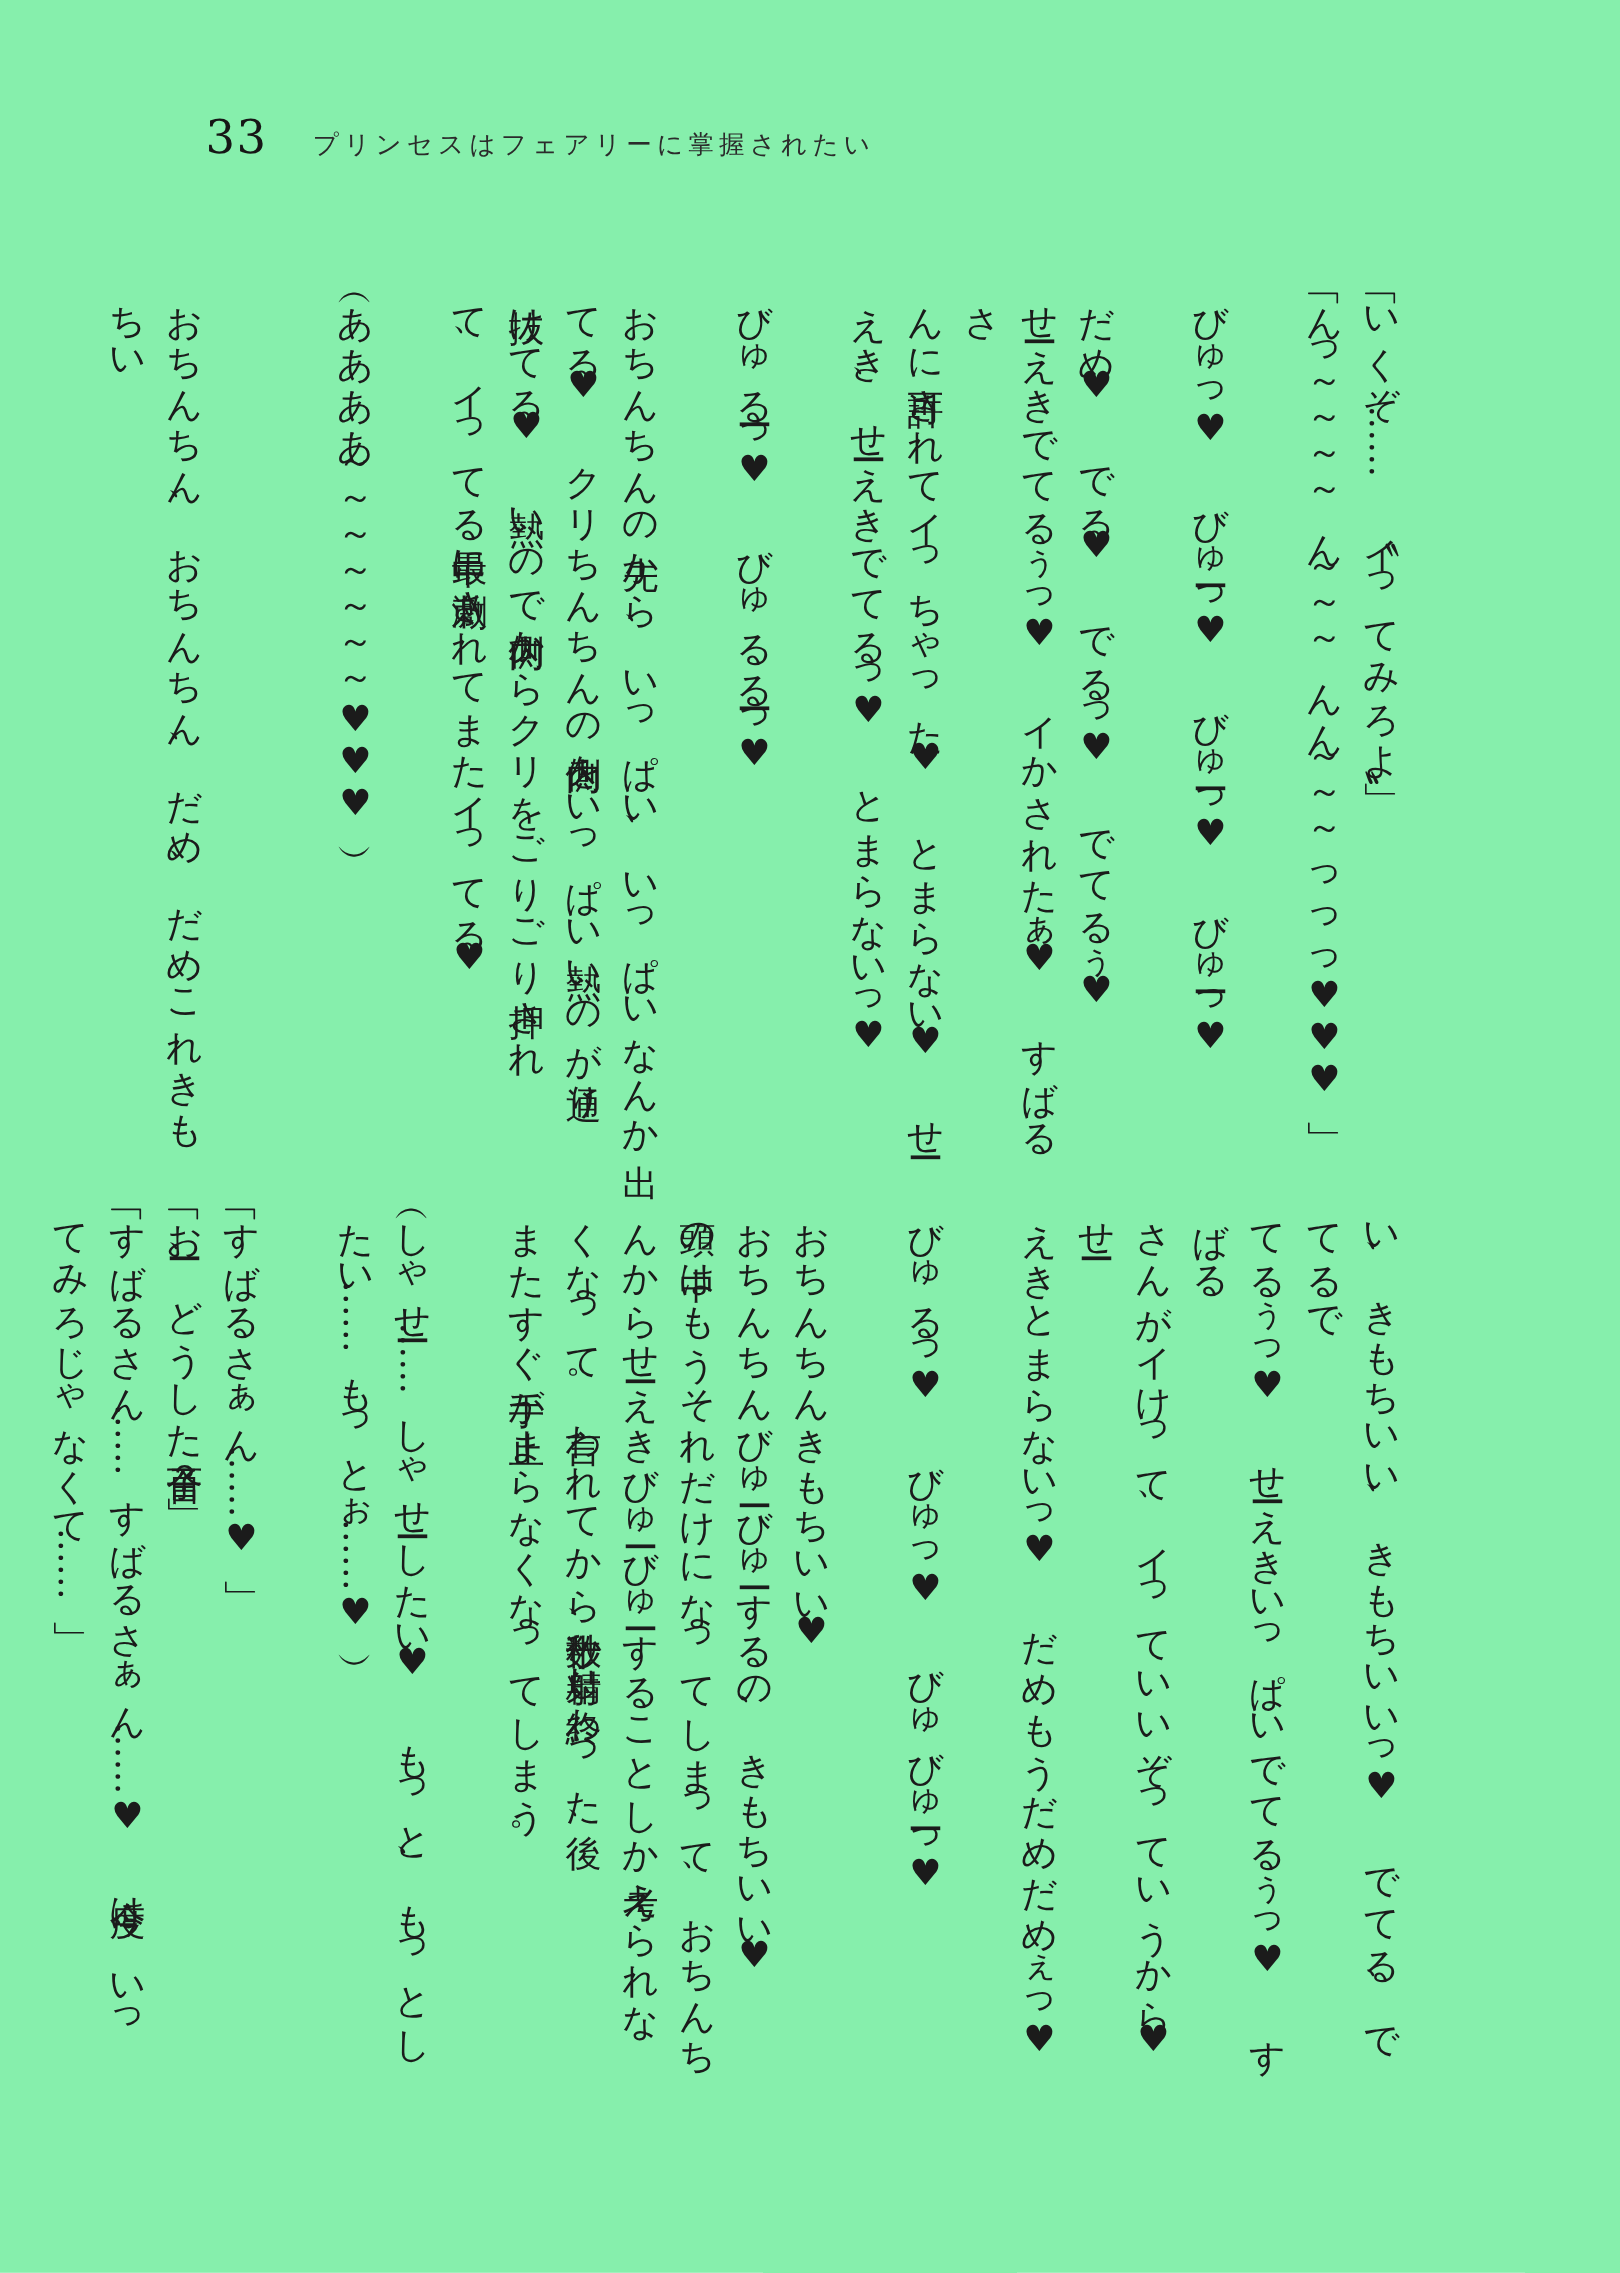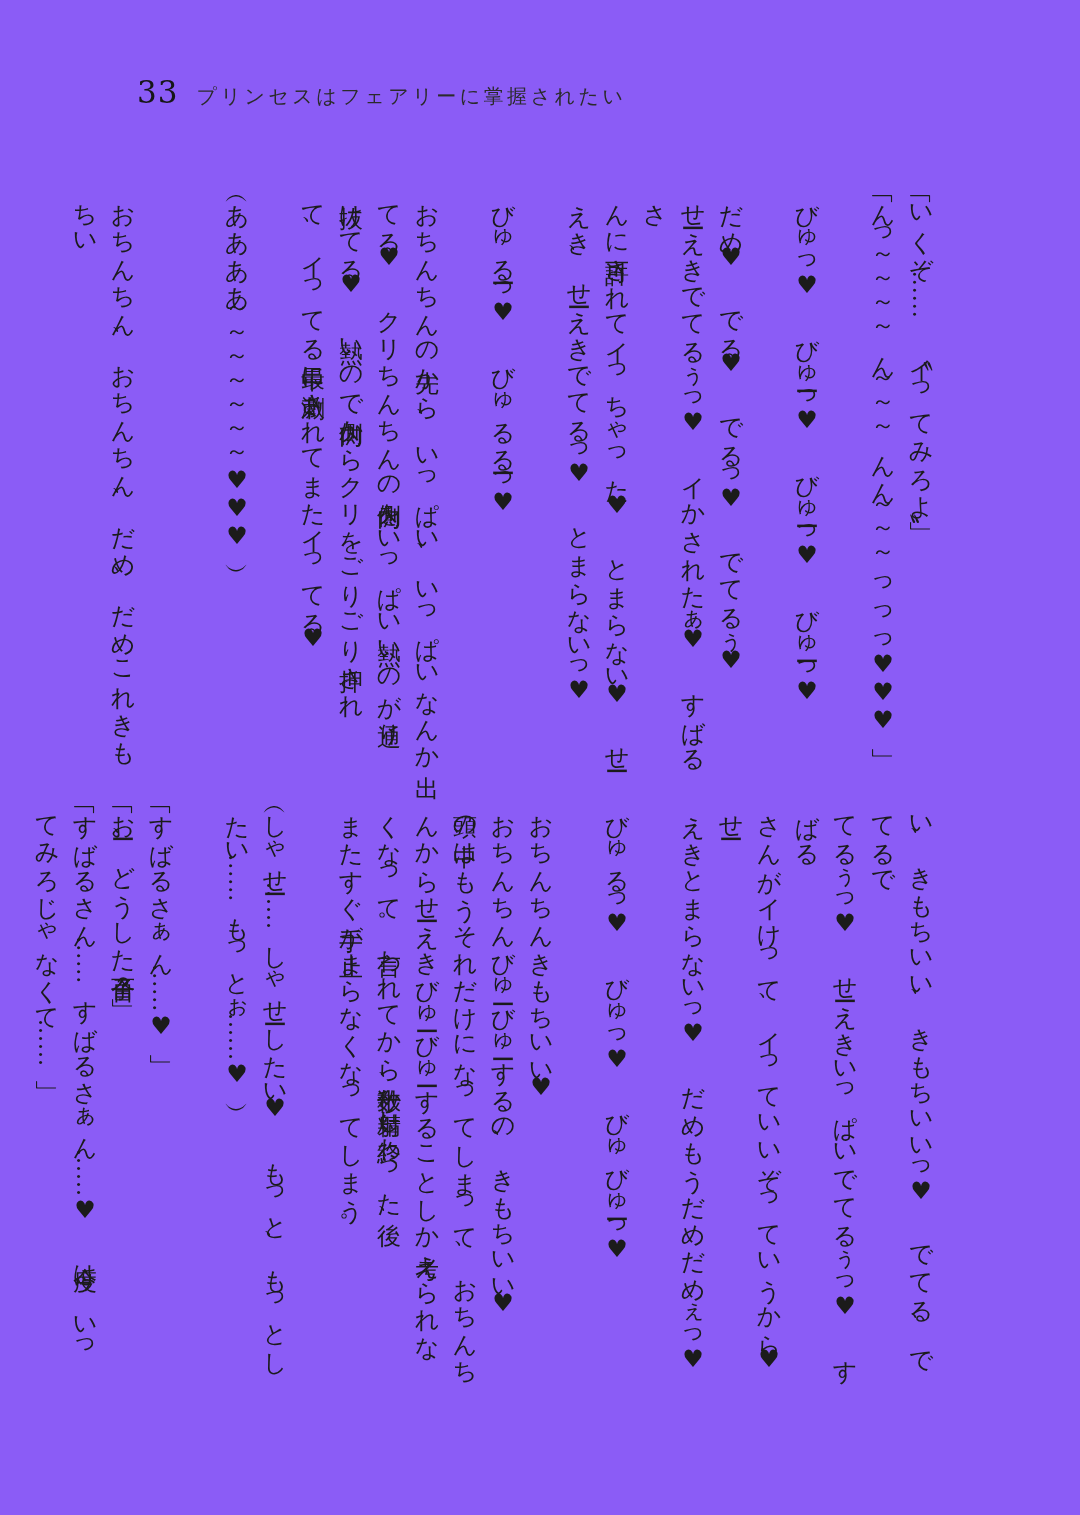--- a/index.html
+++ b/index.html
@@ -5,33 +5,33 @@
   html, body { margin: 0; padding: 0; }
   body {
     width: 1080px; height: 1515px;
     background: #f6f6f4;
     font-family: "DejaVu Serif", "Liberation Serif", serif;
     color: #1b1b1b;
     position: relative;
   }
   .page {
     position: absolute; inset: 0;
-    background: #8b5cf6;
+    background: #86efac;
     overflow: hidden;
   }
   .header {
     position: absolute; top: 74px; left: 137px;
     display: flex; align-items: baseline;
   }
   .page-number {
     font-size: 31px; letter-spacing: 1px; color: #161616;
   }
   .running-title {
-    font-size: 20px; letter-spacing: 3.5px;
-    margin-left: 18px; color: #2b2b2b;
+    font-size: 17px; letter-spacing: 3.5px;
+    margin-left: 30px; color: #2b2b2b;
   }
   .band {
     position: absolute; left: 142px; width: 798px;
     writing-mode: vertical-rl;
     text-orientation: mixed;
     font-size: 24px;
     line-height: 38px;
     color: #1b1b1b;
   }
   .band-upper { top: 188px; height: 584px; }

